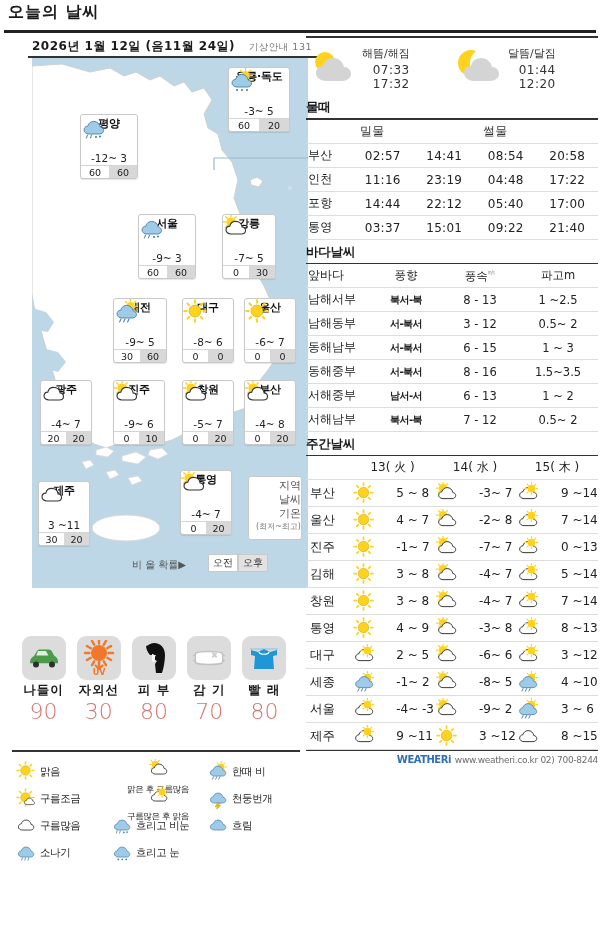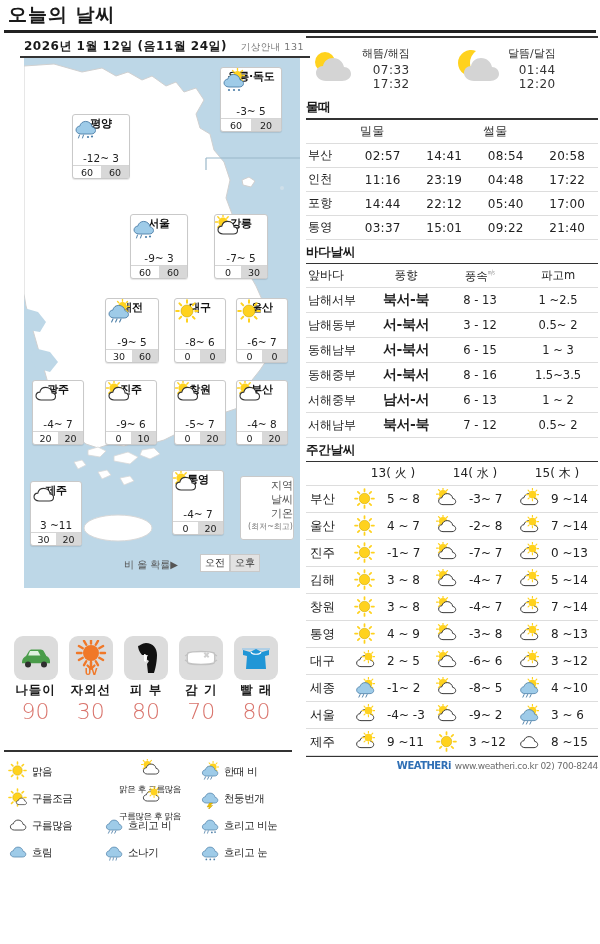--- a/index.html
+++ b/index.html
@@ -9,28 +9,28 @@
     background:#ffffff;
     color:#1a1a1a;
     position:relative;
     overflow:hidden;
   }
   .page { position:relative; width:600px; height:944px; }
 
   
   .title {
     position:absolute; left:8px; top:2px;
-    font-size:19px; font-weight:bold; letter-spacing:1px;
+    font-size:16px; font-weight:bold; letter-spacing:1px;
   }
   .title-rule {
     position:absolute; left:4px; top:30px; width:592px; height:3px; background:#222;
   }
 
   
-  .left { position:absolute; left:0px; top:36px; width:292px;padding-left:16px; }
+  .left { position:absolute; left:8px; top:36px; width:292px;padding-left:16px; }
 
   .datebar { position:relative; height:22px; margin-left:8px; width:284px; }
   .datebar .d { position:absolute; left:0; top:2px; font-size:12px; font-weight:bold; letter-spacing:.5px;}
   .datebar .g { position:absolute; right:4px; top:5px; font-size:9.5px; color:#777; letter-spacing:.5px;}
   .datebar .rule { position:absolute; left:-4px; bottom:0; width:290px; height:2px; background:#333; }
 
   
   .mapwrap { position:relative; margin-left:8px; width:276px; height:530px; background:#bdd7e7; overflow:hidden; }
   .mapwrap svg { position:absolute; left:0; top:0; }
 
@@ -96,26 +96,26 @@
   .t { width:292px; border-collapse:collapse; }
   .t th, .t td { font-size:11.5px; color:#222; padding:3px 0; text-align:center; font-weight:normal;}
   .t .rowline td, .t .rowline th { border-bottom:1px solid #ddd; }
   .t thead th { border-bottom:1px solid #333; border-top:1px solid #333;margin-top:30px; }
   .t td.nm, .t th.nm { text-align:left; padding-left:2px; font-size:12px;}
   .t .head2 th { border-top:none; border-bottom:1px solid #ddd; text-align:left; padding-left:8px; color:#333;}
   .tail-line { width:292px; height:1px; background:#333; }
 
   .tide td, .tide th { font-size:12px; letter-spacing:.3px;}
   .sea td, .sea th { font-size:11.5px; }
-  .sea td.dir { font-weight:bold; font-size:14px; letter-spacing:-0.5px;}
+  .sea td.dir { font-weight:bold; font-size:10px; letter-spacing:-0.5px;}
   .unit { font-size:7.5px; color:#999; vertical-align:super;}
 
   .wk td, .wk th { font-size:12px; }
   .wk td.nm { font-size:12.5px; padding-left:4px;}
-  .wk .cell { display:flex; align-items:center; justify-content:flex-start; gap:11px; }
+  .wk .cell { display:flex; align-items:center; justify-content:flex-start; gap:21px; }
   .wk .ic { width:24px; height:20px; flex:0 0 24px; display:flex; align-items:center; justify-content:center;}
   .wk .tv { font-size:12px; white-space:nowrap; }
 
   .brand { display:flex; align-items:center; justify-content:flex-end; gap:4px; padding-top:3px;}
   .brand .bn { font-size:10px; font-weight:bold; color:#2f6fb5; letter-spacing:-0.5px;}
   .brand .bu { font-size:9px; color:#6b6b6b; letter-spacing:-0.3px;}
 </style>
 </head>
 <body>
 
@@ -638,33 +638,20 @@
             <svg width="19" height="20.583333333333332" viewBox="0 0 24 26">
               <path d="M8 19c-3 0-5-2-5-4 0-2.1 1.7-3.8 3.8-3.9C7.4 8.3 9.8 6.4 12.7 6.4c3.3 0 6 2.4 6.4 5.5 2 .2 3.4 1.8 3.4 3.6 0 2-1.8 3.5-4.2 3.5z" fill="#ffffff" stroke="#333" stroke-width="1.1"></path>
             </svg>
           </span>
           <span>구름많음</span>
         </div>
         <div class="lg">
           <span class="gi">
             <svg width="19" height="20.583333333333332" viewBox="0 0 24 26">
               <path d="M8 19c-3 0-5-2-5-4 0-2.1 1.7-3.8 3.8-3.9C7.4 8.3 9.8 6.4 12.7 6.4c3.3 0 6 2.4 6.4 5.5 2 .2 3.4 1.8 3.4 3.6 0 2-1.8 3.5-4.2 3.5z" fill="#9ecbe8" stroke="#4d7fa8" stroke-width="0.9"></path>
-              <g stroke="#4d7fa8" stroke-width="1.1" stroke-linecap="round">
-     <line x1="7" y1="20" x2="5.6" y2="23"></line>
-                <line x1="11" y1="20" x2="9.6" y2="23"></line>
-     <line x1="15" y1="20" x2="13.6" y2="23"></line>
-              </g>
-            </svg>
-          </span>
-          <span>흐리고 비</span>
-        </div>
-        <div class="lg">
-          <span class="gi">
-            <svg width="19" height="20.583333333333332" viewBox="0 0 24 26">
-              <path d="M8 19c-3 0-5-2-5-4 0-2.1 1.7-3.8 3.8-3.9C7.4 8.3 9.8 6.4 12.7 6.4c3.3 0 6 2.4 6.4 5.5 2 .2 3.4 1.8 3.4 3.6 0 2-1.8 3.5-4.2 3.5z" fill="#9ecbe8" stroke="#4d7fa8" stroke-width="0.9"></path>
               <g stroke="#4d7fa8" stroke-width="1" stroke-linecap="round">
                 <line x1="6.5" y1="20" x2="5.5" y2="23"></line>
                 <line x1="10.5" y1="20" x2="9.5" y2="23"></line>
               </g>
               <g fill="#4d7fa8">
                 <circle cx="15" cy="22" r="1.1"></circle>
                 <circle cx="19" cy="21.5" r="1.1"></circle>
               </g>
             </svg>
           </span>

